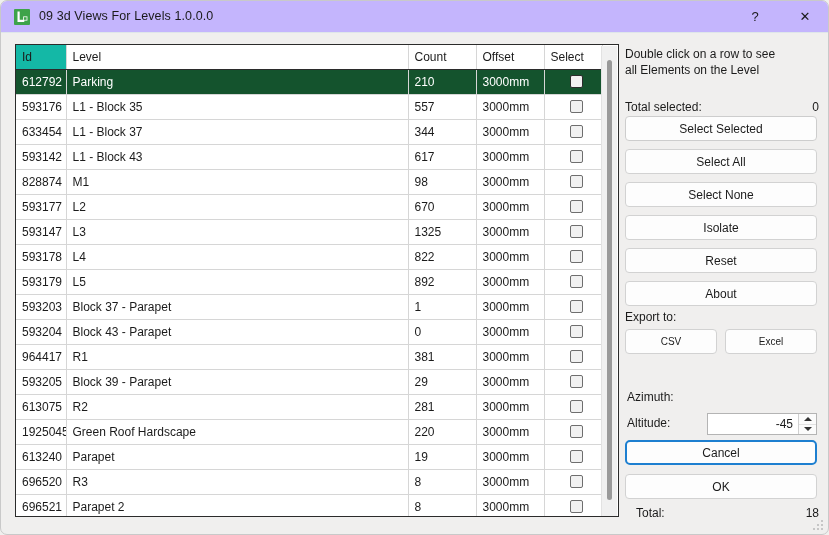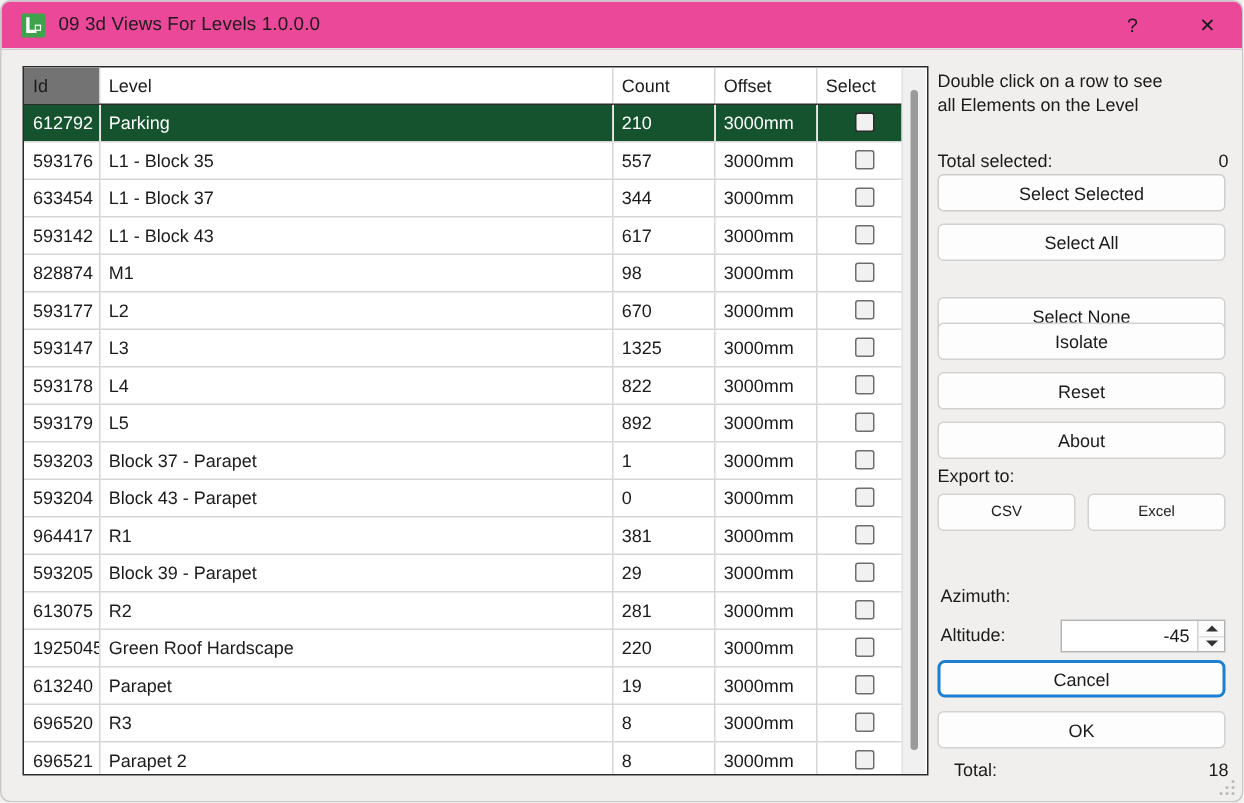--- a/index.html
+++ b/index.html
@@ -27,21 +27,21 @@
     border-radius: 7px;
     overflow: hidden;
   }
 
   
   #titlebar {
     position: absolute;
     left: 0; top: 0;
     width: 829px;
     height: 32px;
-    background: #ec4899;
+    background: #c4b5fd;
     border-bottom: 1px solid #dfe6ea;
     box-sizing: border-box;
   }
   #title-icon {
     position: absolute;
     left: 12px; top: 7px;
     width: 18px; height: 18px;
   }
   #title-text {
     position: absolute;
@@ -89,21 +89,21 @@
     text-align: left;
     padding: 0 0 0 6px;
     background: #ffffff;
     border-right: 1px solid #d6d6d6;
     border-bottom: 1px solid #2b2b2b;
     box-sizing: border-box;
     color: #1b1b1b;
     white-space: nowrap;
     overflow: hidden;
   }
-  table#grid th.sorted { background: #737373; }
+  table#grid th.sorted { background: #14b8a6; }
   table#grid td {
     height: 25px;
     padding: 0 0 0 6px;
     border-right: 1px solid #d6d6d6;
     border-bottom: 1px solid #d6d6d6;
     box-sizing: border-box;
     white-space: nowrap;
     overflow: hidden;
     color: #1b1b1b;
   }
@@ -192,21 +192,21 @@
     justify-content: center;
     box-sizing: border-box;
     cursor: default;
   }
   .sbtn.accent-focus {
     border: 2px solid #1d7fd0;
     border-radius: 5px;
   }
   #b-select-selected { top: 72px; border-color: #cdcdcd; }
   #b-select-all   { top: 105px; }
-  #b-select-none  { top: 138px; margin-top: 16px; }
+  #b-select-none  { top: 138px; }
   #b-isolate      { top: 171px; }
   #b-reset        { top: 204px; }
   #b-about        { top: 237px; }
 
   #export-label {
     position: absolute;
     left: 0; top: 266px;
     font-size: 12px;
   }
   .sbtn-half {

